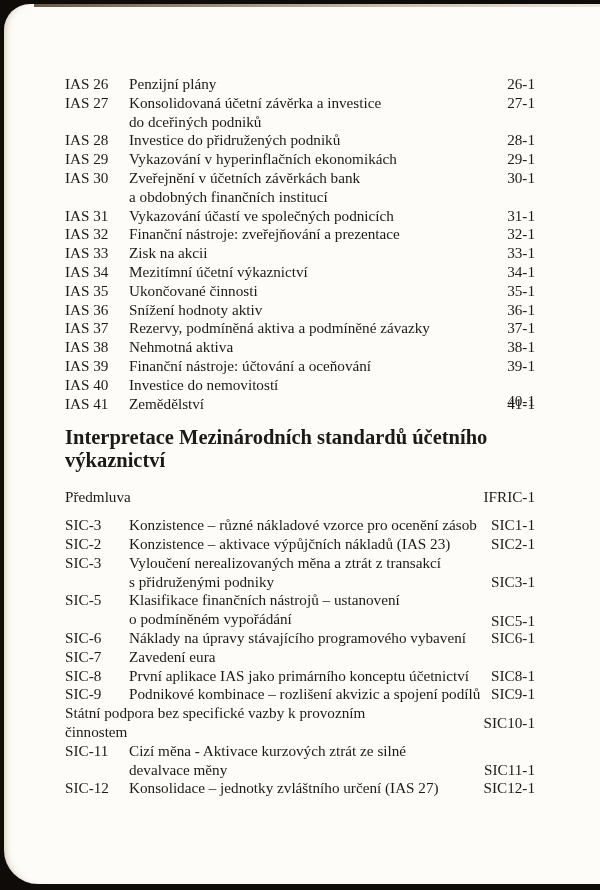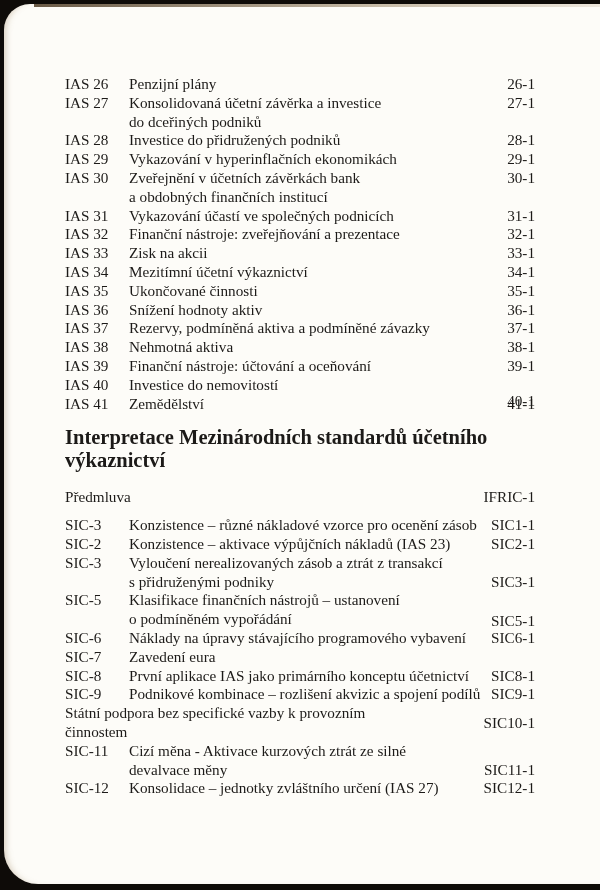--- a/index.html
+++ b/index.html
@@ -136,21 +136,21 @@
           <span class="title"><span class="l1">Konzistence – různé nákladové vzorce pro ocenění zásob</span></span>
           <span class="pg" style="top: 0px;">SIC1-1</span>
         </div>
         <div class="row">
           <span class="code">SIC-2</span>
           <span class="title"><span class="l1">Konzistence – aktivace výpůjčních nákladů (IAS 23)</span></span>
           <span class="pg" style="top: 0px;">SIC2-1</span>
         </div>
         <div class="row">
           <span class="code">SIC-3</span>
-          <span class="title"><span class="l1">Vyloučení nerealizovaných zásob a ztrát z transakcí</span><span class="l2">s přidruženými podniky</span></span>
+          <span class="title"><span class="l1">Vyloučení nerealizovaných měna a ztrát z transakcí</span><span class="l2">s přidruženými podniky</span></span>
           <span class="pg" style="top: 18.8px;">SIC3-1</span>
         </div>
         <div class="row">
           <span class="code">SIC-5</span>
           <span class="title"><span class="l1">Klasifikace finančních nástrojů – ustanovení</span><span class="l2">o podmíněném vypořádání</span></span>
           <span class="pg" style="top: 0px; margin-top: 21px;">SIC5-1</span>
         </div>
         <div class="row">
           <span class="code">SIC-6</span>
           <span class="title"><span class="l1">Náklady na úpravy stávajícího programového vybavení</span></span>

